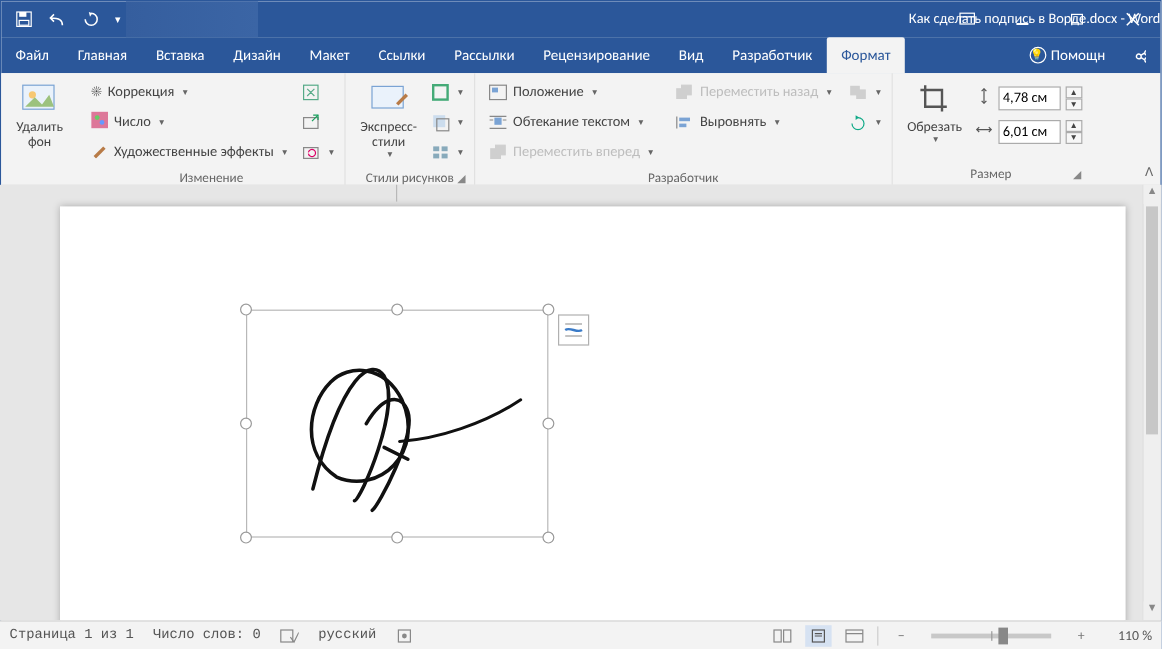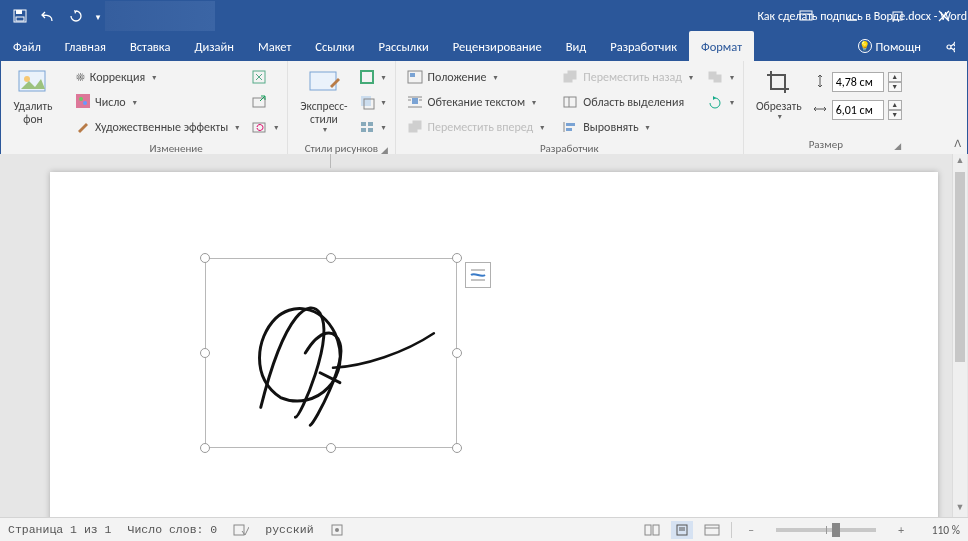--- a/index.html
+++ b/index.html
@@ -280,27 +280,20 @@
         <div class="smallbtn disabled">
             <svg width="16" height="14">
               <rect x="6" y="1" width="8" height="8" fill="#ddd"></rect>
               <rect x="2" y="4" width="8" height="8" fill="#eee" stroke="#ccc"></rect>
             </svg>
             <span>Переместить назад</span>
             <span class="caret">▾</span>
           </div>
         <div class="smallbtn">
             <svg width="16" height="14">
-              <rect x="2" y="2" width="12" height="10" fill="none" stroke="#888"></rect>
-              <line x1="7" y1="2" x2="7" y2="12" stroke="#888"></line>
-            </svg>
-            <span>Область выделения</span>
-          </div>
-        <div class="smallbtn">
-            <svg width="16" height="14">
               <line x1="2" y1="2" x2="2" y2="12" stroke="#888"></line>
               <rect x="4" y="3" width="9" height="3" fill="#7aa3d4"></rect>
               <rect x="4" y="8" width="6" height="3" fill="#7aa3d4"></rect>
             </svg>
             <span>Выровнять</span>
             <span class="caret">▾</span>
           </div>
       </div>
       <div class="stack" style="margin-left:6px;">
         <div class="smallbtn disabled" style="padding:0 3px;">

